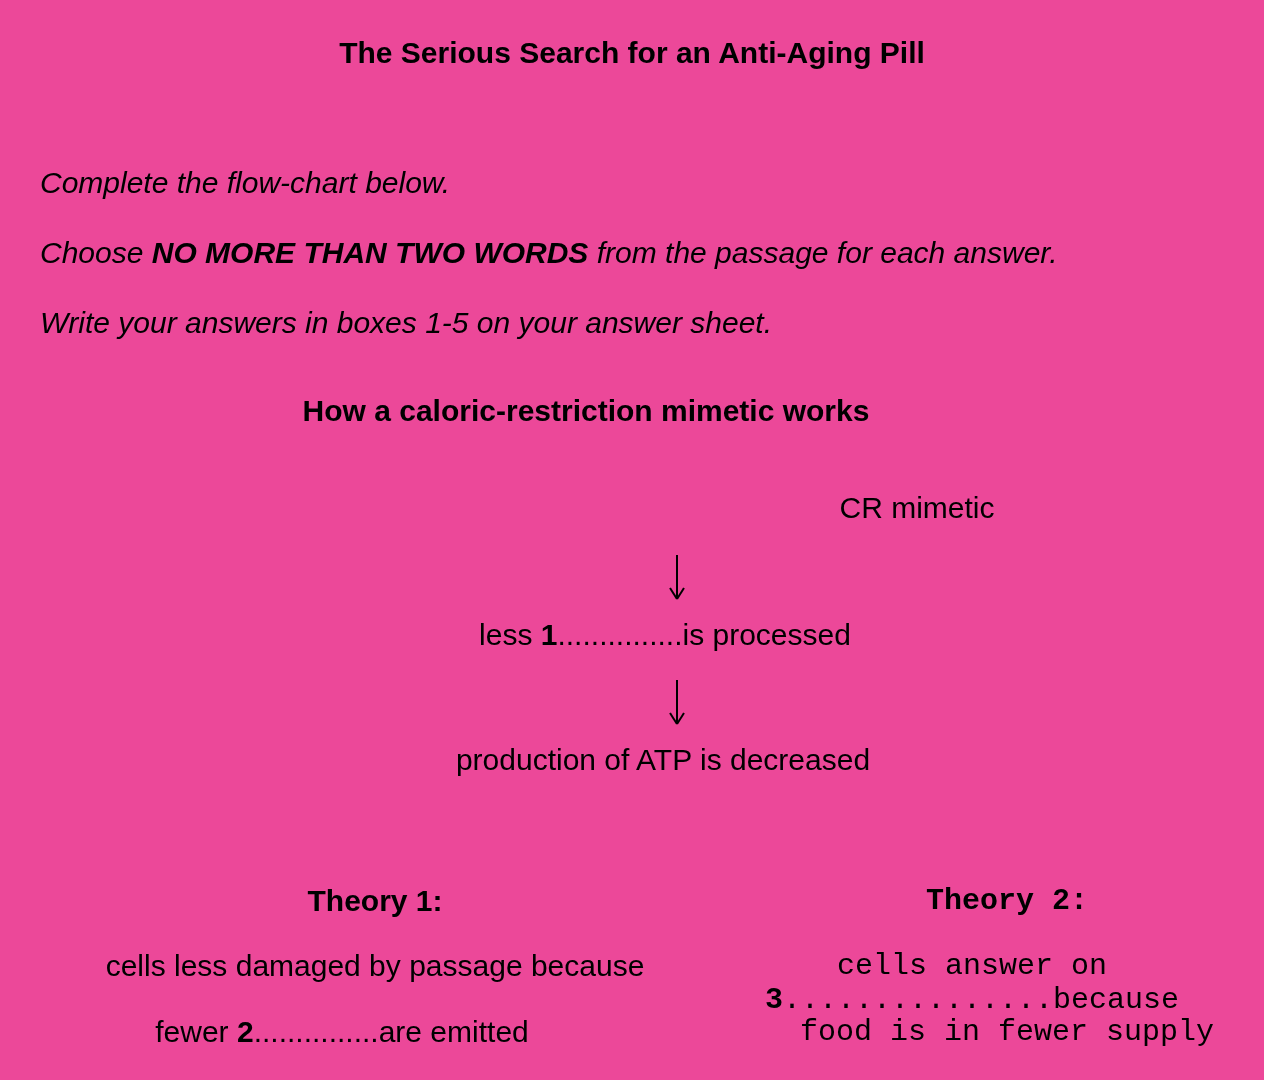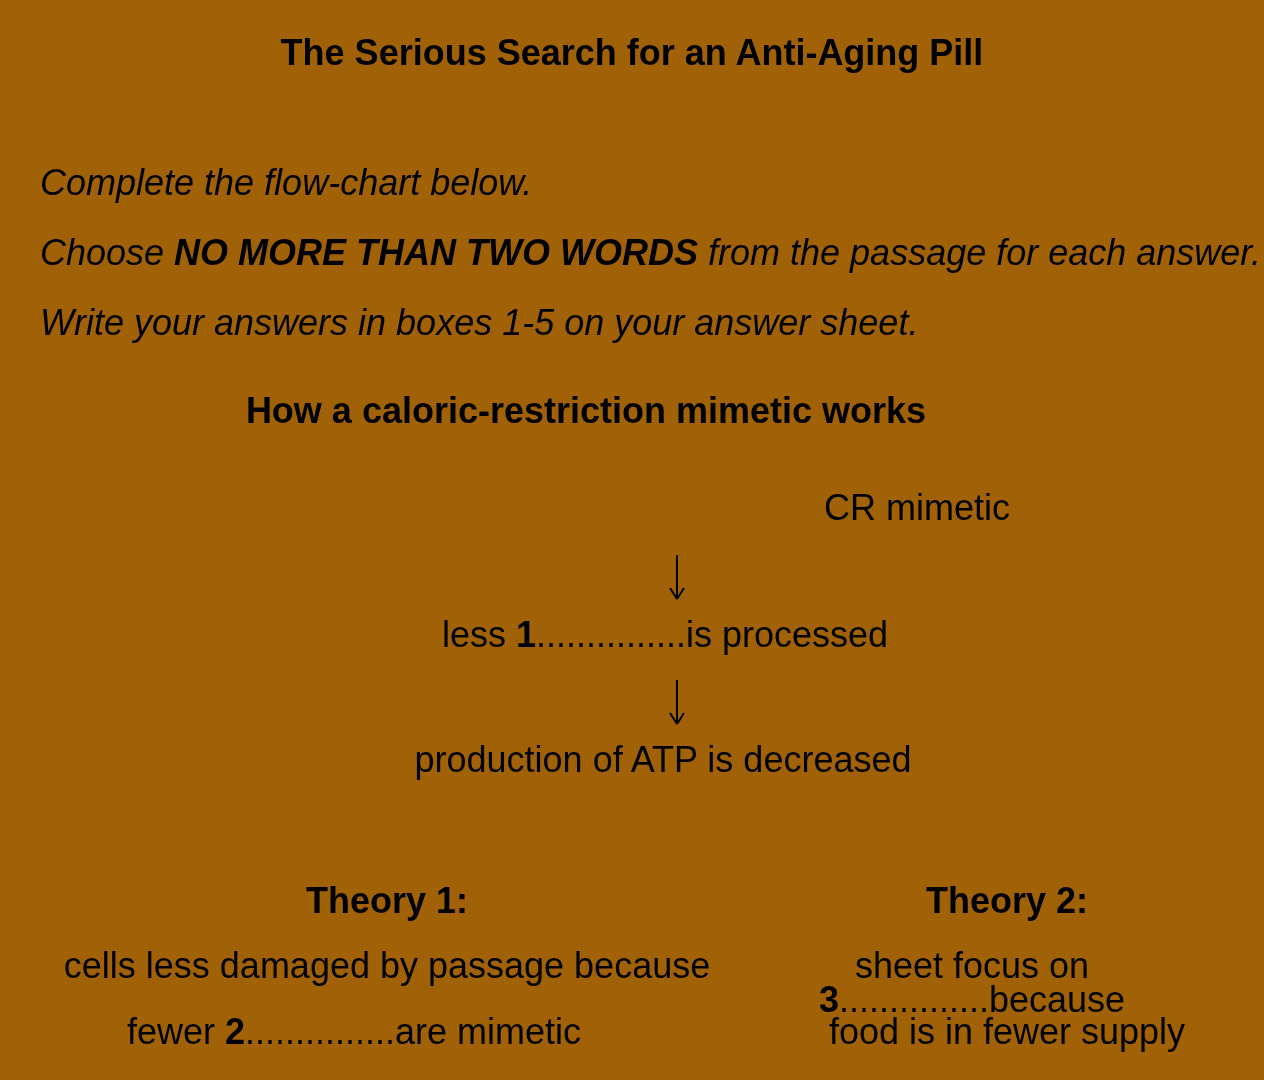--- a/index.html
+++ b/index.html
@@ -4,24 +4,24 @@
 <style>
   html, body {
     margin: 0;
     padding: 0;
     background: #ffffff;
   }
   .page {
     position: relative;
     width: 1264px;
     height: 1080px;
-    background: #a16207;
+    background: #ec4899;
     color: #000000;
     font-family: "Liberation Sans", sans-serif;
-    font-size: 36px;
+    font-size: 30px;
     line-height: 34px;
     overflow: hidden;
   }
   .abs { position: absolute; }
   .full { left: 0; width: 100%; }
   .center { text-align: center; }
   .bold { font-weight: bold; }
   .italic { font-style: italic; }
 
   .doc-title        { top: 36px;  }
@@ -33,22 +33,22 @@
   .fc-heading       { top: 394px; transform: translateX(-46px); }
   .fc-cr            { top: 491px; transform: translateX(285px); }
   .fc-arrow-1       { top: 553px; transform: translateX(45px); }
   .fc-arrow-2       { top: 678px; transform: translateX(45px); }
   .fc-node-q1       { top: 618px; transform: translateX(33px); }
   .fc-node-atp      { top: 743px; transform: translateX(31px); }
 
   .arrow-wrap { line-height: 0; }
   .arrow-wrap svg { display: inline-block; }
 
-  .col-left  { left: 0;     width: 750px; text-align: center; margin-left: 12px; }
-  .col-right { left: 750px; width: 514px; text-align: center; }
+  .col-left  { left: 0;     width: 750px; text-align: center; }
+  .col-right { left: 750px; width: 514px; text-align: center; font-family: Liberation Mono, monospace; }
   .row-head  { top: 884px; }
   .row-1     { top: 949px; }
   .row-2     { top: 1015px; }
   .t1-line2  { transform: translateX(-33px); }
   .t2-line1  { transform: translateX(-35px); }
 
   .dots { letter-spacing: 0; }
 </style>
 </head>
 <body>
@@ -85,21 +85,21 @@
       <line x1="18" y1="35" x2="11" y2="46" stroke="#000" stroke-width="2"></line>
     </svg>
   </div>
 
   <div class="abs full center fc-node-atp">production of ATP is decreased</div>
 
   <div class="abs bold col-left row-head">Theory 1:</div>
 
   <div class="abs col-left row-1">cells less damaged by passage because</div>
 
-  <div class="abs col-left row-2 t1-line2"><span>fewer </span><span class="bold">2</span><span class="dots">...............</span><span>are mimetic</span></div>
+  <div class="abs col-left row-2 t1-line2"><span>fewer </span><span class="bold">2</span><span class="dots">...............</span><span>are emitted</span></div>
 
   <div class="abs bold col-right row-head">Theory 2:</div>
 
-  <div class="abs col-right row-1 t2-line1"><span>sheet focus on </span><span class="bold">3</span><span class="dots">...............</span><span>because</span></div>
+  <div class="abs col-right row-1 t2-line1"><span>cells answer on </span><span class="bold">3</span><span class="dots">...............</span><span>because</span></div>
 
   <div class="abs col-right row-2">food is in fewer supply</div>
 
 </div>
 
 </body></html>

